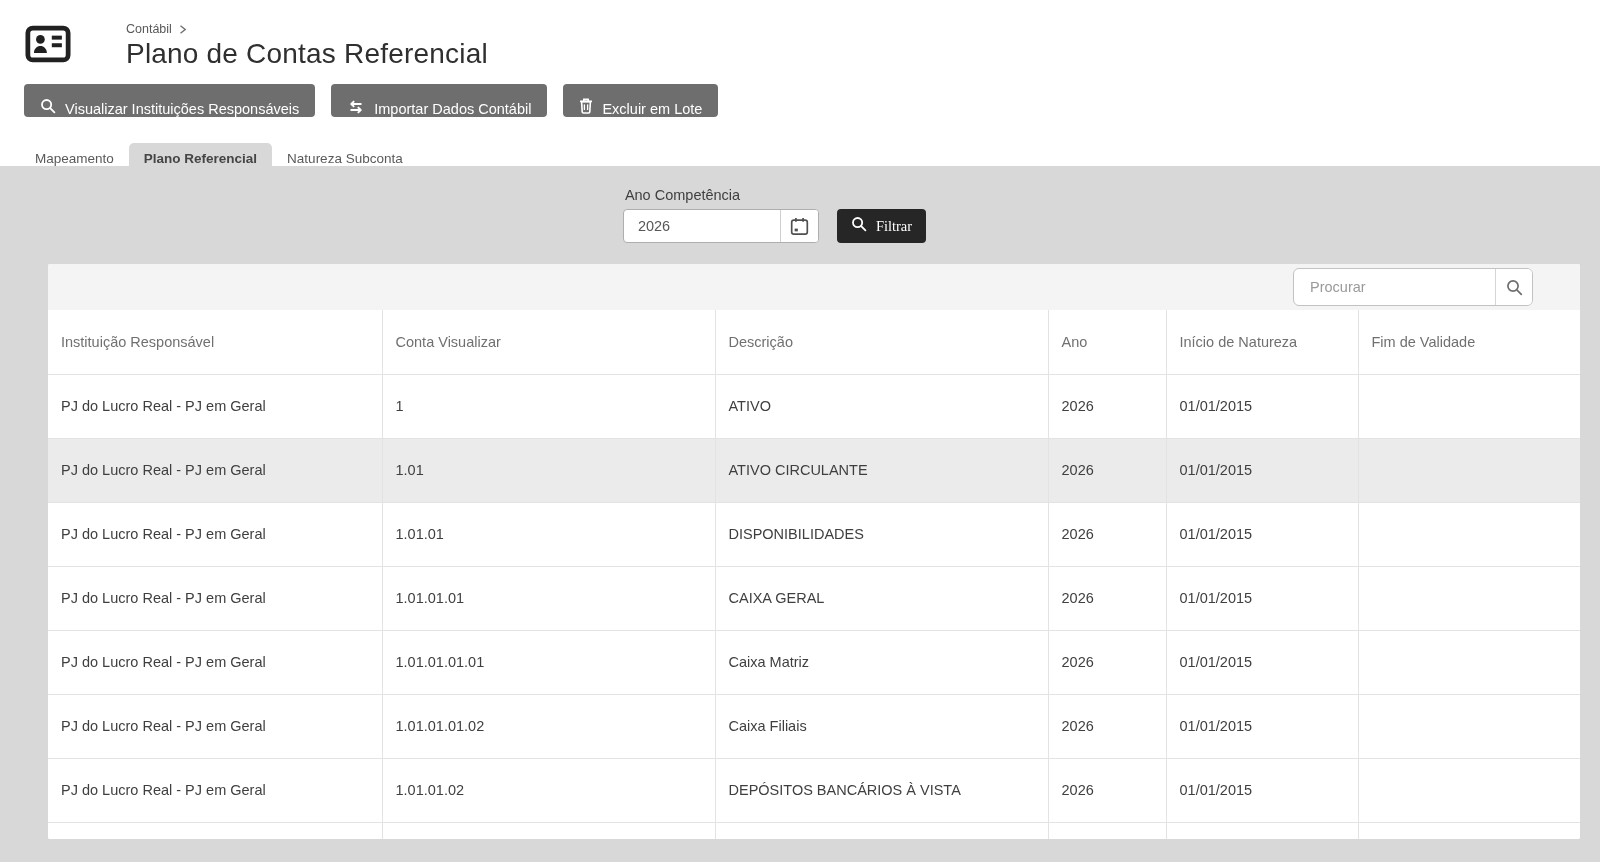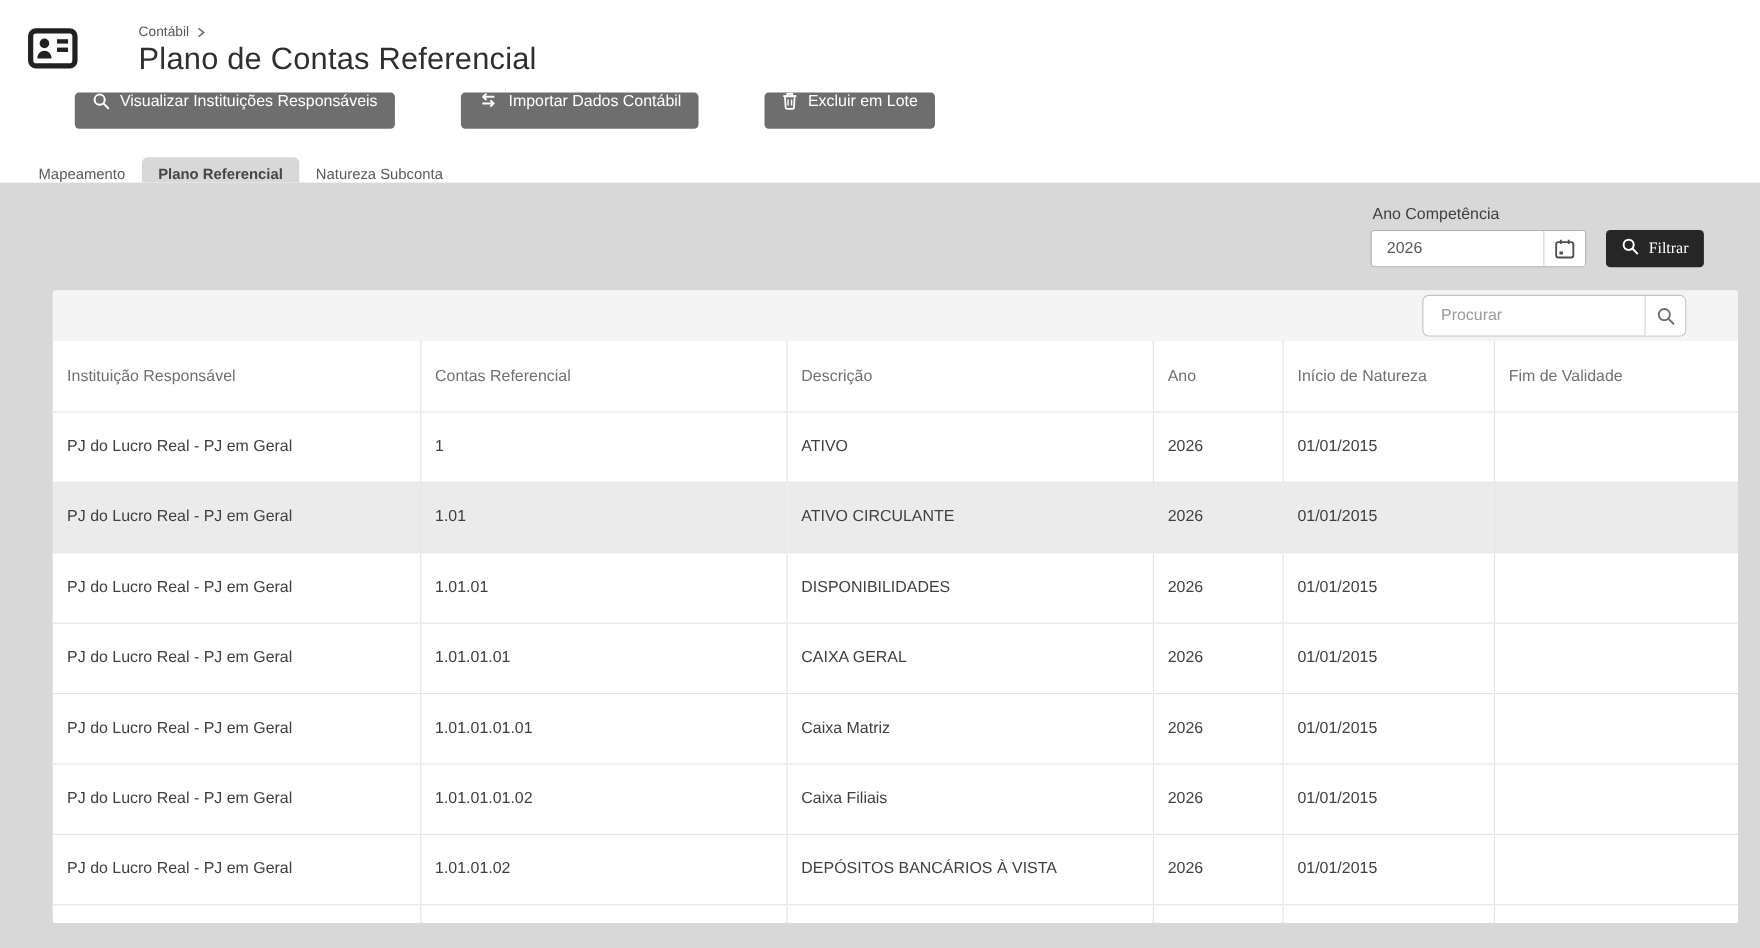--- a/index.html
+++ b/index.html
@@ -35,28 +35,27 @@
     letter-spacing: 0.2px;
   }
 
   
   .toolbar {
     margin: 14px 0 0 24px;
     display: flex;
     gap: 16px;
   }
   .btn-gray {
-    display: inline-flex; align-items: flex-start; gap: 9px;
+    display: inline-flex; align-items: flex-end; gap: 9px;
     height: 33px; padding: 0 16px;
     background: #6e6e6e; color: #ffffff;
     border: none; border-radius: 4px;
     font-family: "Liberation Sans", sans-serif;
     font-size: 14.5px; font-weight: 500;
     cursor: pointer;
-    margin-left: 44px;
   }
   .btn-gray svg { flex: 0 0 auto; }
 
   
   .tabs {
     margin-top: 26px;
     padding-left: 20px;
     display: flex;
     align-items: flex-end;
   }
@@ -75,21 +74,21 @@
   }
 
   
   .panel {
     flex: 1;
     background: #d8d8d8;
     overflow: hidden;
   }
   .filter-row {
     display: flex;
-    justify-content: flex-end;
+    justify-content: center;
     align-items: flex-end;
     gap: 18px;
     padding: 21px 51px 0 0;
   }
   .filter-group { display: flex; flex-direction: column; }
   .filter-label {
     font-size: 14.5px;
     color: #3e3f40;
     margin: 0 0 6px 2px;
   }
@@ -307,21 +306,21 @@
         <col class="c1">
           <col class="c2">
           <col class="c3">
           <col class="c4">
           <col class="c5">
           <col class="c6">
       </colgroup>
       <thead>
         <tr>
             <th>Instituição Responsável</th>
-            <th>Contas Referencial</th>
+            <th>Conta Visualizar</th>
             <th>Descrição</th>
             <th>Ano</th>
             <th>Início de Natureza</th>
             <th>Fim de Validade</th>
           </tr>
       </thead>
       <tbody>
           <tr>
             <td>PJ do Lucro Real - PJ em Geral</td>
             <td>1</td>

